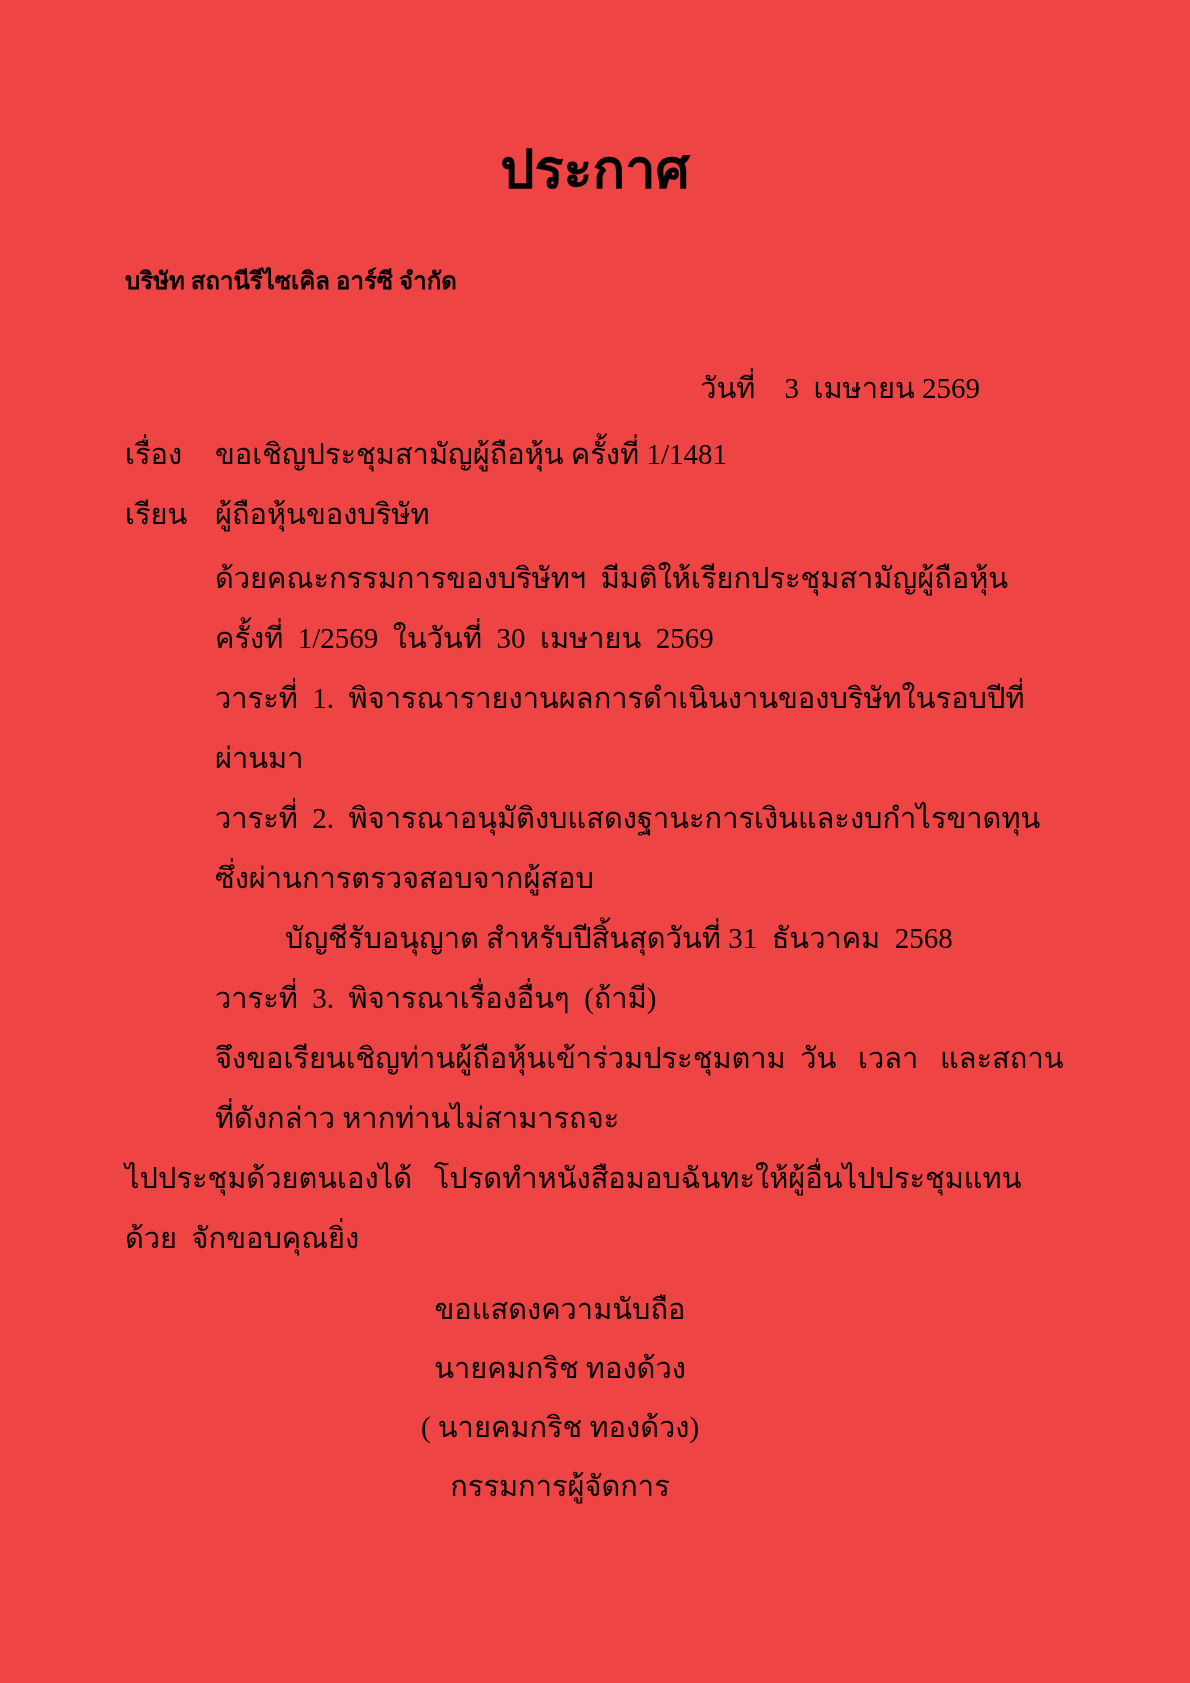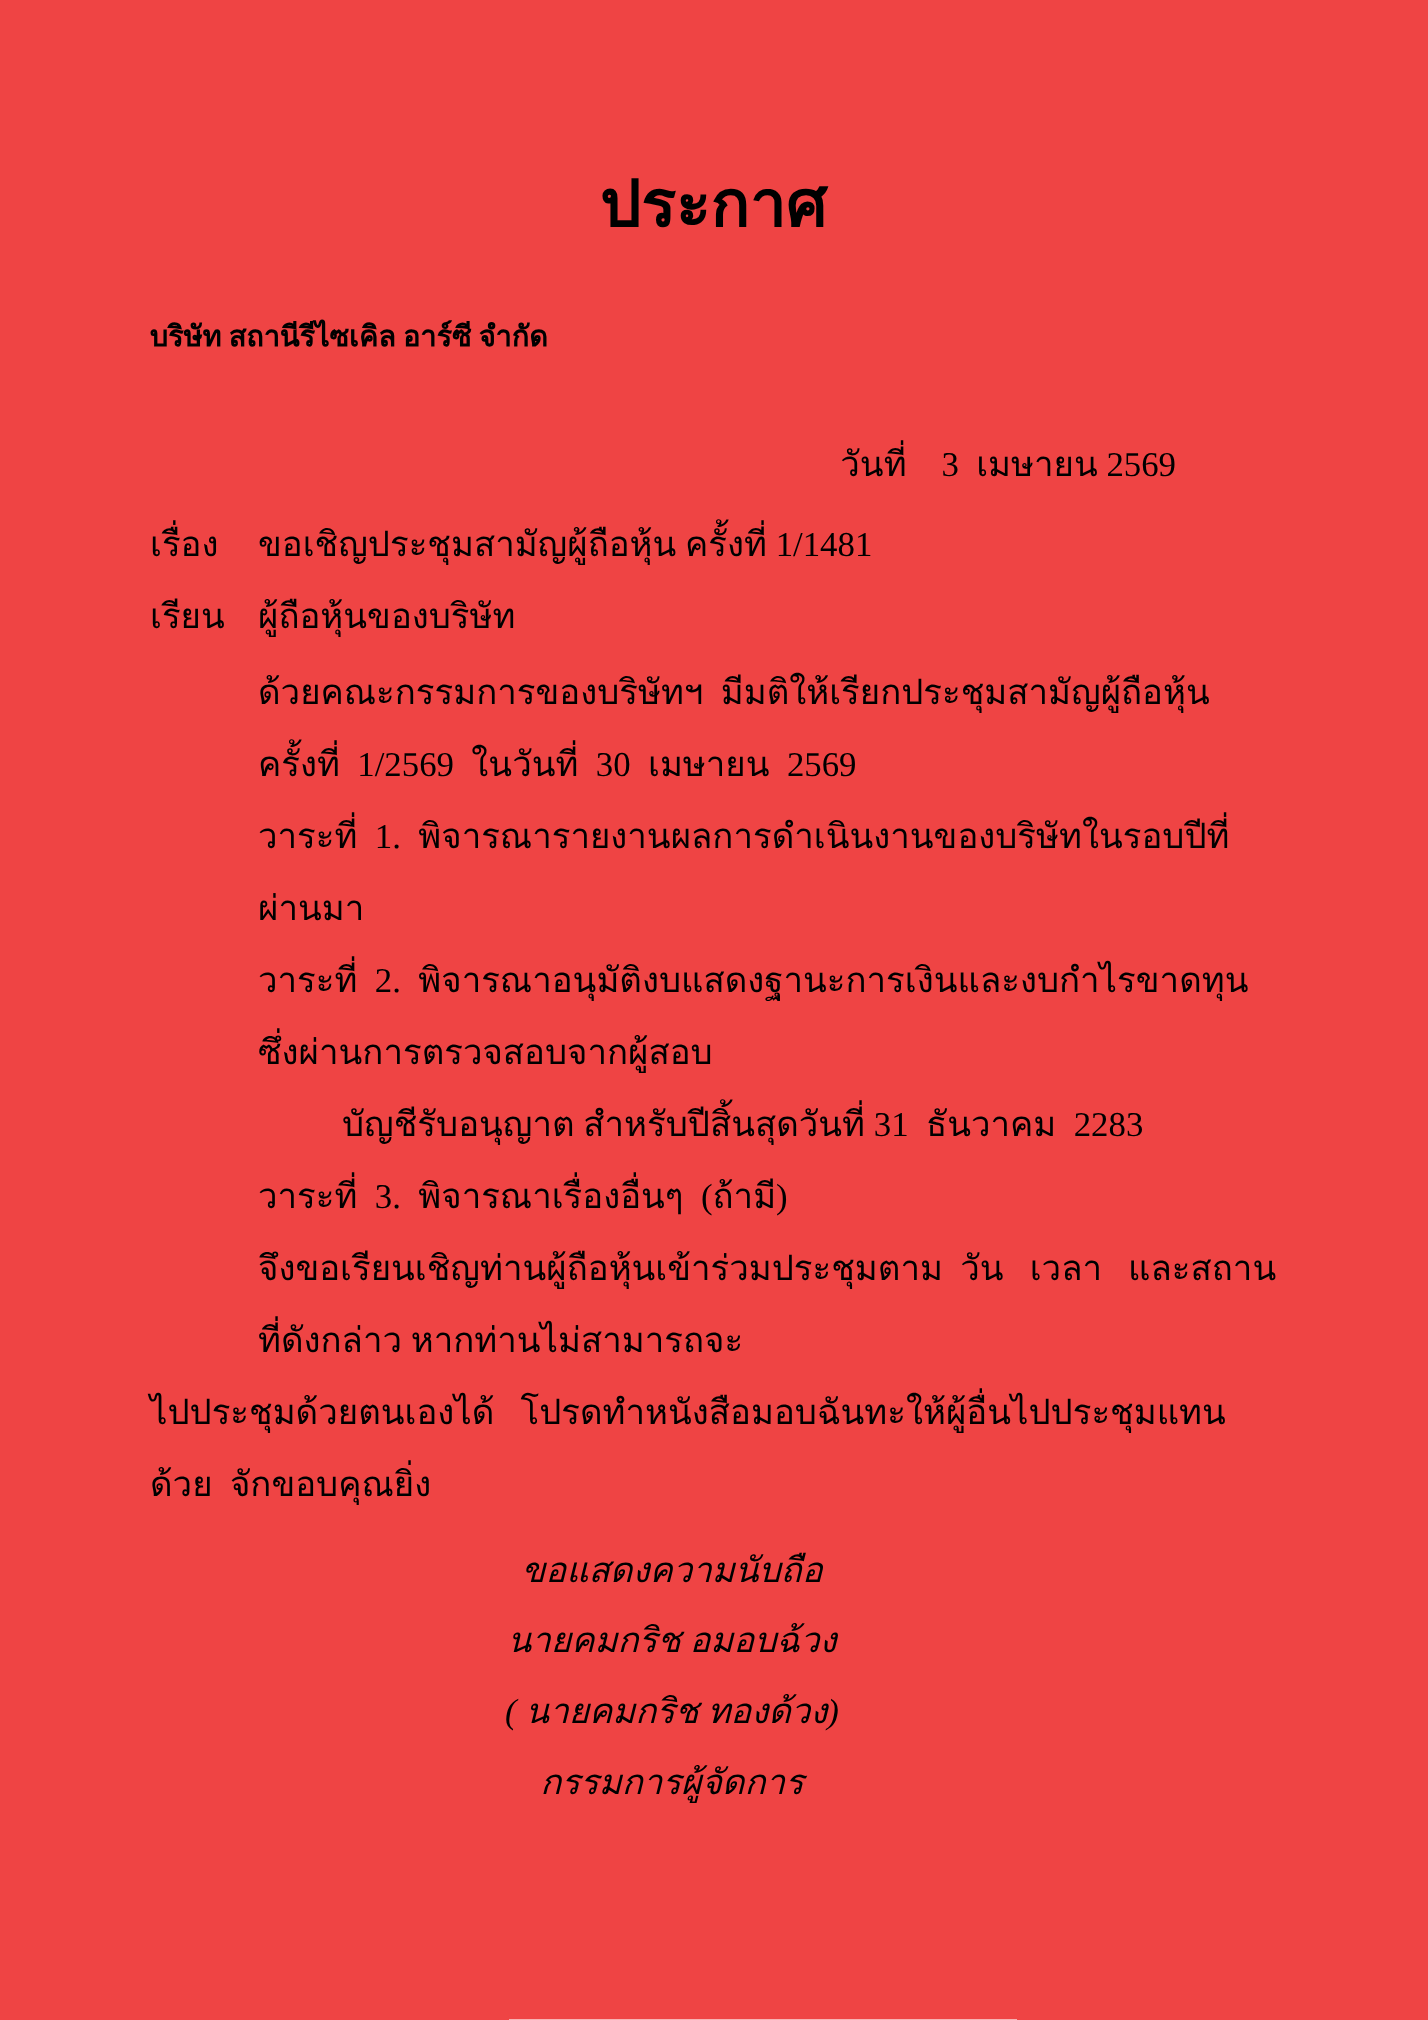--- a/index.html
+++ b/index.html
@@ -60,21 +60,20 @@
   }
   .subject-row { margin-top: 6px; }
   .body-block { margin-top: 4px; }
   .indent-1 { padding-left: 90px; }
   .indent-2 { padding-left: 160px; }
   .closing-block { margin-top: 0; }
   .signature-block {
     margin-top: 12px;
     margin-right: 70px;
     text-align: center;
-    font-style: italic;
   }
   .signature-block .doc-line { line-height: 59px; }
 </style>
 </head>
 <body>
 
 <div class="page">
   <div class="content">
 
     <div class="doc-title">ประกาศ</div>
@@ -94,30 +93,30 @@
       <span class="doc-line value">ผู้ถือหุ้นของบริษัท</span>
     </div>
 
     <div class="body-block">
       <div class="doc-line indent-1">ด้วยคณะกรรมการของบริษัทฯ  มีมติให้เรียกประชุมสามัญผู้ถือหุ้น  ครั้งที่  1/2569  ในวันที่  30  เมษายน  2569</div>
     </div>
 
     <div class="agenda-block">
       <div class="doc-line indent-1">วาระที่  1.  พิจารณารายงานผลการดำเนินงานของบริษัทในรอบปีที่ผ่านมา</div>
       <div class="doc-line indent-1">วาระที่  2.  พิจารณาอนุมัติงบแสดงฐานะการเงินและงบกำไรขาดทุน ซึ่งผ่านการตรวจสอบจากผู้สอบ</div>
-      <div class="doc-line indent-2">บัญชีรับอนุญาต สำหรับปีสิ้นสุดวันที่ 31  ธันวาคม  2283</div>
+      <div class="doc-line indent-2">บัญชีรับอนุญาต สำหรับปีสิ้นสุดวันที่ 31  ธันวาคม  2568</div>
       <div class="doc-line indent-1">วาระที่  3.  พิจารณาเรื่องอื่นๆ  (ถ้ามี)</div>
     </div>
 
     <div class="closing-block">
       <div class="doc-line indent-1">จึงขอเรียนเชิญท่านผู้ถือหุ้นเข้าร่วมประชุมตาม  วัน   เวลา   และสถานที่ดังกล่าว หากท่านไม่สามารถจะ</div>
       <div class="doc-line">ไปประชุมด้วยตนเองได้   โปรดทำหนังสือมอบฉันทะให้ผู้อื่นไปประชุมแทนด้วย  จักขอบคุณยิ่ง</div>
     </div>
 
     <div class="signature-block">
       <div class="doc-line">ขอแสดงความนับถือ</div>
-      <div class="doc-line">นายคมกริช อมอบฉ้วง</div>
+      <div class="doc-line">นายคมกริช ทองด้วง</div>
       <div class="doc-line">( นายคมกริช ทองด้วง)</div>
       <div class="doc-line">กรรมการผู้จัดการ</div>
     </div>
 
   </div>
 </div>
 
 </body></html>

